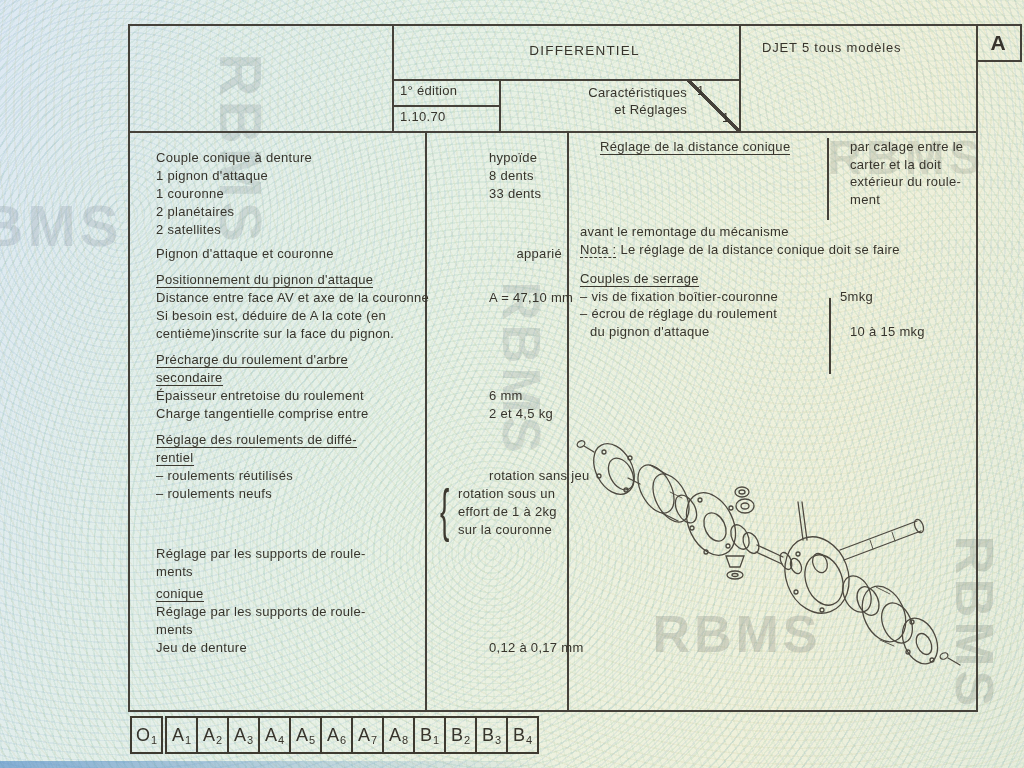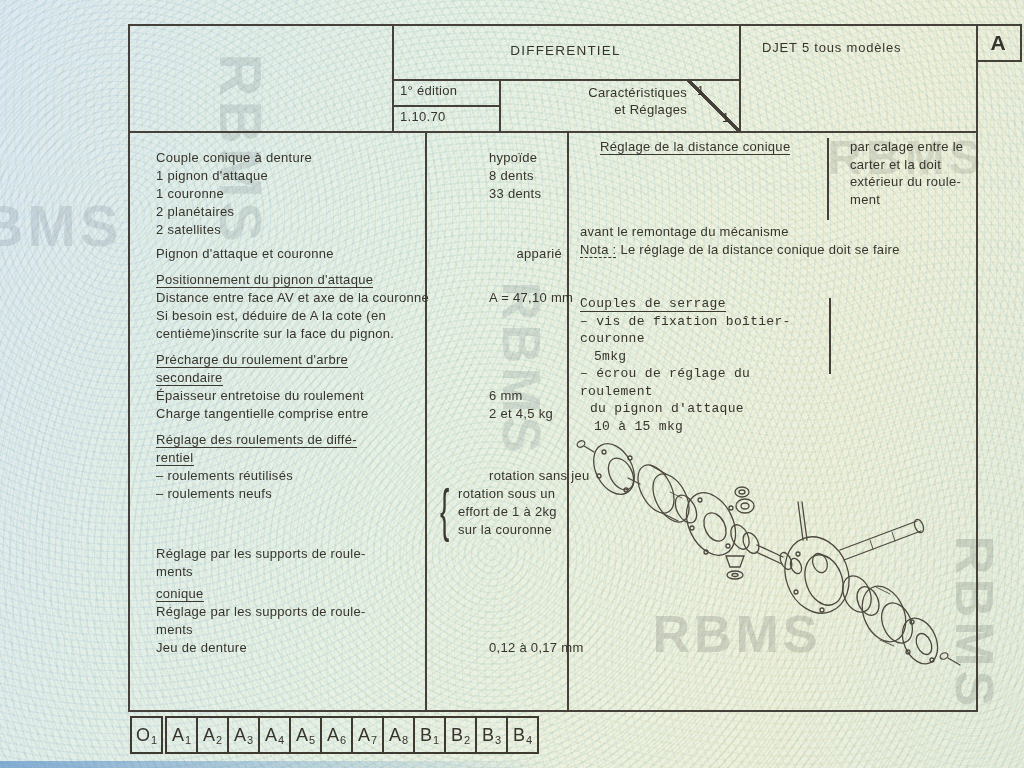--- a/index.html
+++ b/index.html
@@ -39,21 +39,21 @@
   .wm5{left:630px;top:604px;width:214px;font-size:52px;color:rgba(135,140,130,0.30);}
   .wm6{left:868px;top:592px;width:214px;font-size:54px;color:rgba(135,145,135,0.30);}
   
   .doc{
     position:absolute;left:128px;top:24px;width:850px;height:688px;
     border:2px solid #45413a;box-sizing:border-box;
     font-size:13px;letter-spacing:0.3px;
   }
   .ln{position:absolute;background:#45413a;}
   
-  .title{position:absolute;left:262px;top:17px;width:347px;text-align:center;letter-spacing:1.2px;font-size:13.5px;}
+  .title{position:absolute;left:262px;top:17px;width:347px;text-align:center;letter-spacing:1.2px;font-size:13.5px;padding-left:19px;}
   .edition{position:absolute;left:270px;top:57px;width:92px;}
   .edate{position:absolute;left:270px;top:83px;width:92px;}
   .subt{position:absolute;left:369px;top:58px;width:188px;text-align:right;line-height:17px;}
   .fracbox{position:absolute;left:557px;top:53px;width:52px;height:52px;
     background:linear-gradient(to top right, rgba(0,0,0,0) 48%, #45413a 48% 52.5%, rgba(0,0,0,0) 52.5%);}
   .fnum{position:absolute;left:567px;top:57px;font-size:13px;}
   .fden{position:absolute;left:592px;top:84px;font-size:13px;}
   .model{position:absolute;left:632px;top:14px;width:210px;letter-spacing:0.8px;}
   .corner{
     position:absolute;left:976px;top:24px;width:46px;height:38px;
@@ -67,22 +67,22 @@
   .lb{width:276px;flex:none;}
   .lv{margin-left:14px;white-space:nowrap;padding-left:43px;}
   .ul{border-bottom:1.2px solid #3c3930;}
   .mt6{margin-top:6px;justify-content:space-between;} .mt8{margin-top:8px;} .mt4{margin-top:4px;}
   .col-r{position:absolute;left:450px;top:112px;width:392px;line-height:17.5px;}
   .dist{display:flex;margin-left:20px;}
   .dist .dl{width:238px;flex:none;}
   .dist .dv{margin-left:12px;}
   .nota{margin-top:15px;}
   .nota .nlab{border-bottom:1.2px dashed #3c3930;}
-  .coup{margin-top:37px;font-family:Liberation Mono, monospace;}
-  .cr{display:flex;flex-direction:column;}
+  .coup{margin-top:12px;}
+  .cr{display:flex;}
   .cl{width:246px;flex:none;}
   .cv{margin-left:14px;white-space:nowrap;}
   .indent{padding-left:10px;}
   .braceblock{position:relative;padding-left:12px;}
   .brace{position:absolute;left:-6px;top:-3px;font-size:56px;font-weight:300;
          transform:scale(0.5,1.02);transform-origin:left top;color:#3c3930;line-height:56px;}
   
   .diag{position:absolute;left:440px;top:402px;width:406px;height:282px;}
   
   .tabs{position:absolute;left:130px;top:716px;display:flex;}

